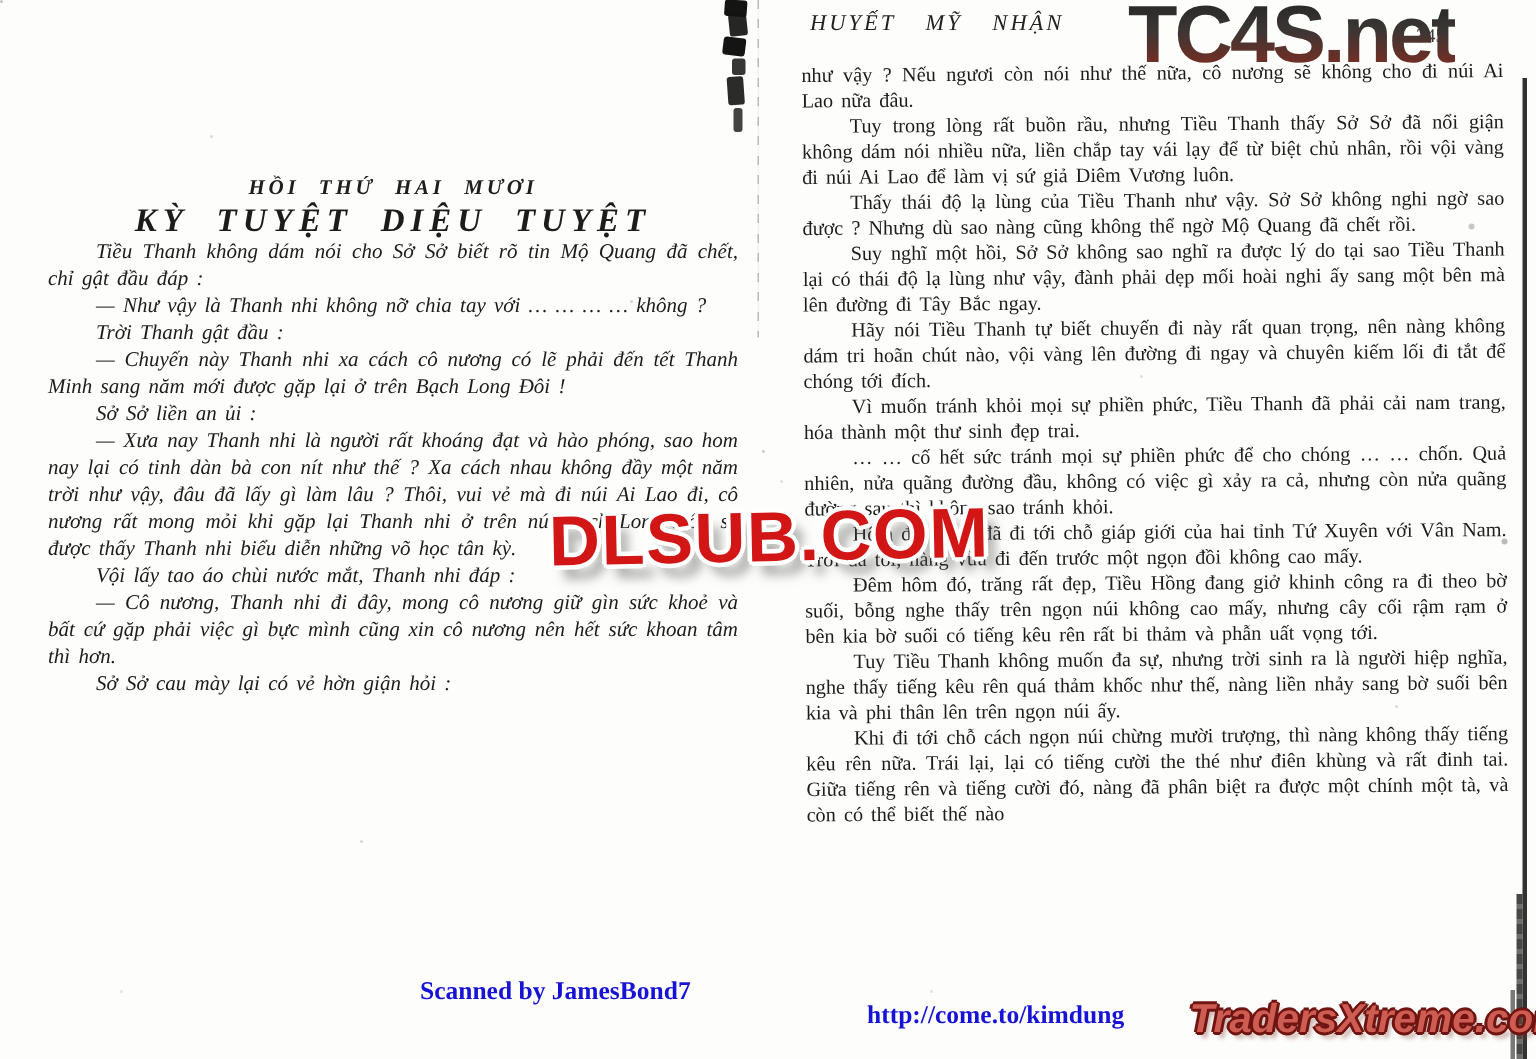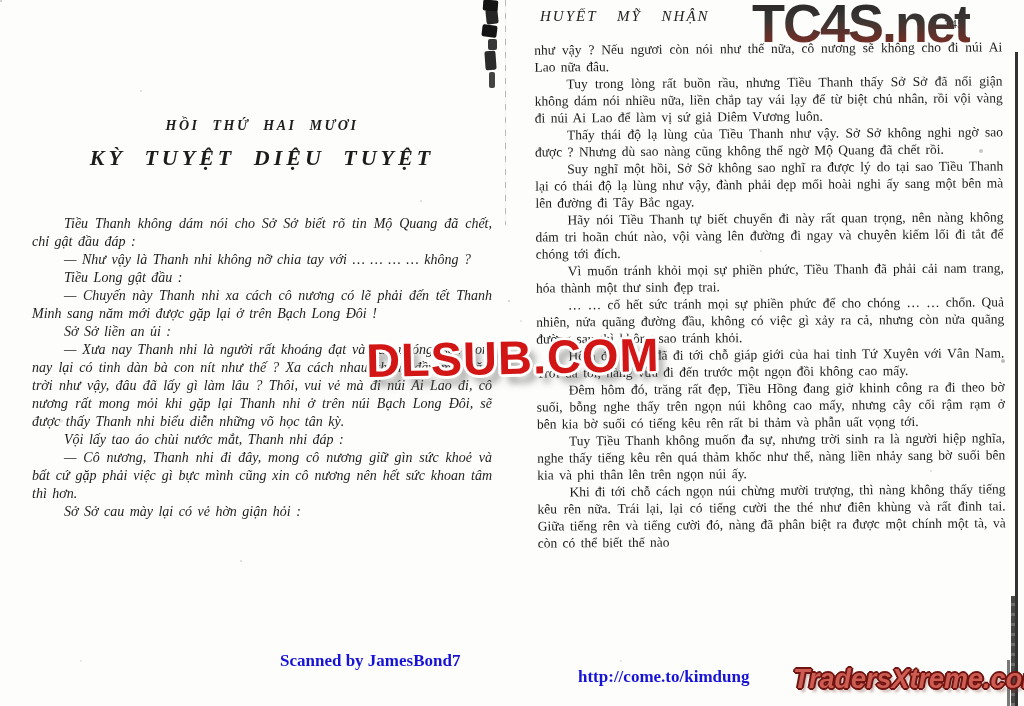--- a/index.html
+++ b/index.html
@@ -53,24 +53,24 @@
       3px 4px 3px rgba(120,60,50,.4);
   }
 
   
   .page-left{left:32px;top:118px;width:460px;z-index:1;font-style:italic;}
   .chapter-heading{
     text-align:center;font-size:14px;font-weight:600;
     letter-spacing:2.5px;word-spacing:7px;color:#1e1e1e;
   }
   .chapter-title{
-    margin-top:11px;text-align:center;
+    text-align:center;
     font-size:22px;font-weight:bold;letter-spacing:4px;word-spacing:9px;
   }
-  .text-body{margin-top:44px;font-size:14px;line-height:18px;text-align:justify;word-spacing:2px;}
+  .text-body{font-size:14px;line-height:18px;text-align:justify;word-spacing:2px;}
   .text-body p{margin:0;text-indent:32px;}
   .text-body p.noindent{text-indent:0;}
 
   .page-right{left:536px;top:40px;width:468px;z-index:1;transform:rotate(-0.4deg);}
   .page-right .text-body{margin-top:0;font-size:13.5px;line-height:17px;}
 
   
   .footer-scanned{
     left:280px;top:651px;z-index:2;
     font-weight:bold;font-size:17px;color:var(--footer-blue,#1612d6);
@@ -123,21 +123,21 @@
     <div class="sm6"></div>
 </div>
 <div class="abs gutter-line"></div>
 
 <div class="abs page-left">
   <div class="chapter-heading">HỒI THỨ HAI MƯƠI</div>
   <div class="chapter-title">KỲ TUYỆT DIỆU TUYỆT</div>
   <div class="text-body">
       <p>Tiều Thanh không dám nói cho Sở Sở biết rõ tin Mộ Quang đã chết, chỉ gật đầu đáp :</p>
       <p>— Như vậy là Thanh nhi không nỡ chia tay với … … … … không ?</p>
-      <p>Tiều Long gật đầu :</p>
+      <p>Trời Thanh gật đầu :</p>
       <p>— Chuyến này Thanh nhi xa cách cô nương có lẽ phải đến tết Thanh Minh sang năm mới được gặp lại ở trên Bạch Long Đôi !</p>
       <p>Sở Sở liền an ủi :</p>
       <p>— Xưa nay Thanh nhi là người rất khoáng đạt và hào phóng, sao hom nay lại có tinh dàn bà con nít như thế ? Xa cách nhau không đầy một năm trời như vậy, đâu đã lấy gì làm lâu ? Thôi, vui vẻ mà đi núi Ai Lao đi, cô nương rất mong mỏi khi gặp lại Thanh nhi ở trên núi Bạch Long Đôi, sẽ được thấy Thanh nhi biểu diễn những võ học tân kỳ.</p>
       <p>Vội lấy tao áo chùi nước mắt, Thanh nhi đáp :</p>
       <p>— Cô nương, Thanh nhi đi đây, mong cô nương giữ gìn sức khoẻ và bất cứ gặp phải việc gì bực mình cũng xin cô nương nên hết sức khoan tâm thì hơn.</p>
       <p>Sở Sở cau mày lại có vẻ hờn giận hỏi :</p>
     </div>
 </div>
 
 <div class="abs page-right">

